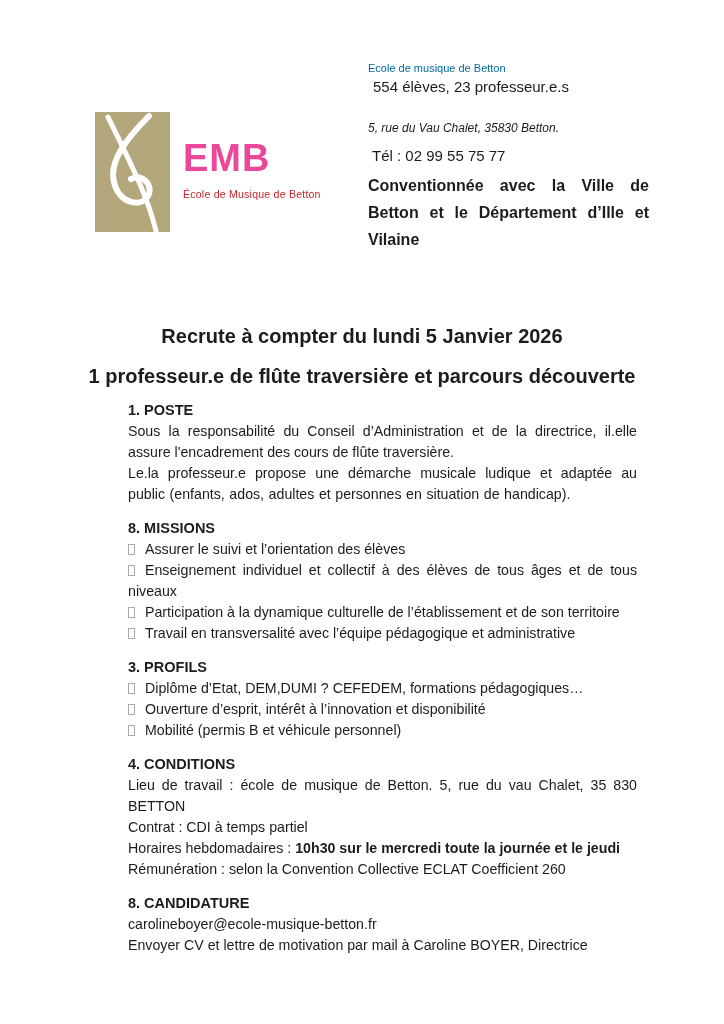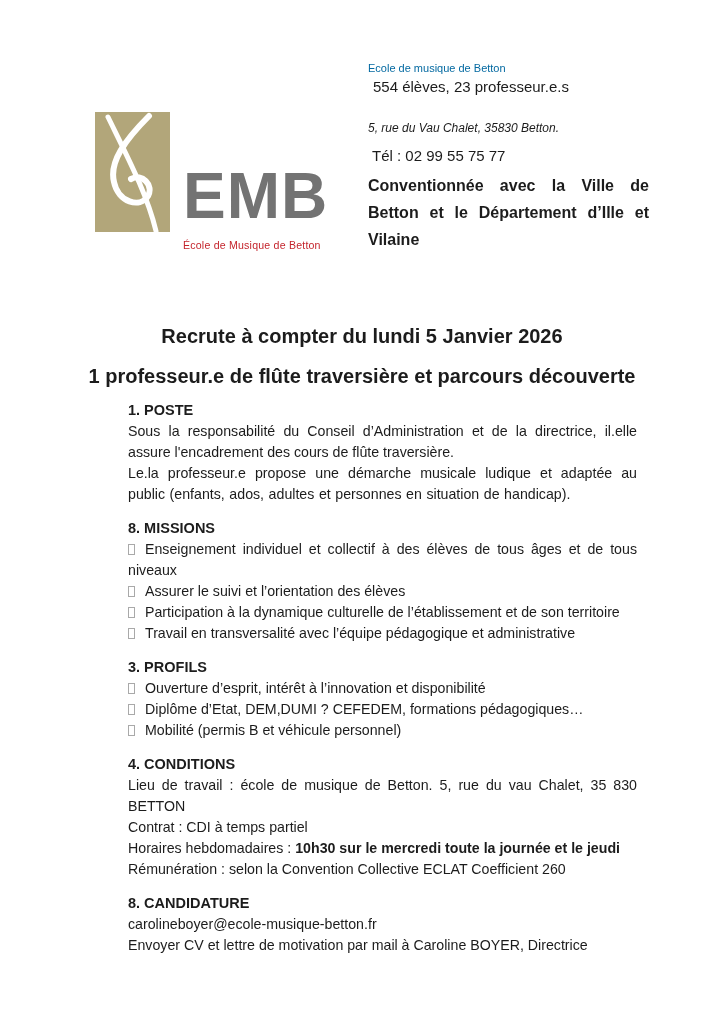--- a/index.html
+++ b/index.html
@@ -20,27 +20,26 @@
 
   .logo { position: absolute; left: 95px; top: 112px; display: flex; align-items: flex-start; }
   .logo-box {
     width: 75px; height: 120px;
     background: #b2a67a;
     flex: 0 0 auto;
   }
   .logo-box svg { display: block; width: 75px; height: 120px; }
   .logo-text { margin-left: 13px; padding-top: 18px; }
   .logo-acronym {
-    font-size: 64px; line-height: 57px;
+    font-size: 38px; line-height: 57px;
     font-weight: 600; letter-spacing: 1px;
-    color: #737373;
-    margin-top: 38px;
+    color: #ec4899;
   }
   .logo-subtitle {
-    margin-top: 14px;
+    margin-top: 1px;
     font-size: 10.6px; letter-spacing: 0.2px;
     color: #c4242c; white-space: nowrap;
   }
 
   .head-info { position: absolute; left: 368px; top: 58px; width: 281px; }
   .school-name { color: #0369a1; font-size: 11px; line-height: 20px; }
   .stats   { padding-left: 5px; font-size: 15px; white-space: nowrap; }
   .address { margin-top: 26px; font-size: 12px; white-space: nowrap; font-style: italic; }
   .phone   { margin-top: 12px; padding-left: 4px; font-size: 15px; white-space: nowrap; }
   .convention {
@@ -112,30 +111,30 @@
   <div class="content">
 
     <div class="section">
       <div class="sec-heading">1. POSTE</div>
       <div class="para">Sous la responsabilité du Conseil d’Administration et de la directrice, il.elle assure l'encadrement des cours de flûte traversière.</div>
       <div class="para spread">Le.la professeur.e propose une démarche musicale ludique et adaptée au public (enfants, ados, adultes et personnes en situation de handicap).</div>
     </div>
 
     <div class="section">
       <div class="sec-heading">8. MISSIONS</div>
+      <div class="bullet oneline"><span class="tofu"></span><span>Assurer le suivi et l’orientation des élèves</span></div>
       <div class="bullet"><span class="tofu"></span><span>Enseignement individuel et collectif à des élèves de tous âges et de tous niveaux</span></div>
-      <div class="bullet oneline"><span class="tofu"></span><span>Assurer le suivi et l’orientation des élèves</span></div>
       <div class="bullet oneline"><span class="tofu"></span><span>Participation à la dynamique culturelle de l’établissement et de son territoire</span></div>
       <div class="bullet oneline"><span class="tofu"></span><span>Travail en transversalité avec l’équipe pédagogique et administrative</span></div>
     </div>
 
     <div class="section">
       <div class="sec-heading">3. PROFILS</div>
+      <div class="bullet oneline"><span class="tofu"></span><span>Diplôme d’Etat, DEM,DUMI ? CEFEDEM, formations pédagogiques…</span></div>
       <div class="bullet oneline"><span class="tofu"></span><span>Ouverture d’esprit, intérêt à l’innovation et disponibilité</span></div>
-      <div class="bullet oneline"><span class="tofu"></span><span>Diplôme d’Etat, DEM,DUMI ? CEFEDEM, formations pédagogiques…</span></div>
       <div class="bullet oneline"><span class="tofu"></span><span>Mobilité (permis B et véhicule personnel)</span></div>
     </div>
 
     <div class="section">
       <div class="sec-heading">4. CONDITIONS</div>
       <div class="line"><span>Lieu de travail : école de musique de Betton. 5, rue du vau Chalet, 35 830 BETTON</span><span class="bold-part"></span></div>
       <div class="line oneline"><span>Contrat : CDI à temps partiel</span><span class="bold-part"></span></div>
       <div class="line oneline"><span>Horaires hebdomadaires : </span><span class="bold-part">10h30 sur le mercredi toute la journée et le jeudi</span></div>
       <div class="line oneline"><span>Rémunération : selon la Convention Collective ECLAT Coefficient 260</span><span class="bold-part"></span></div>
     </div>

